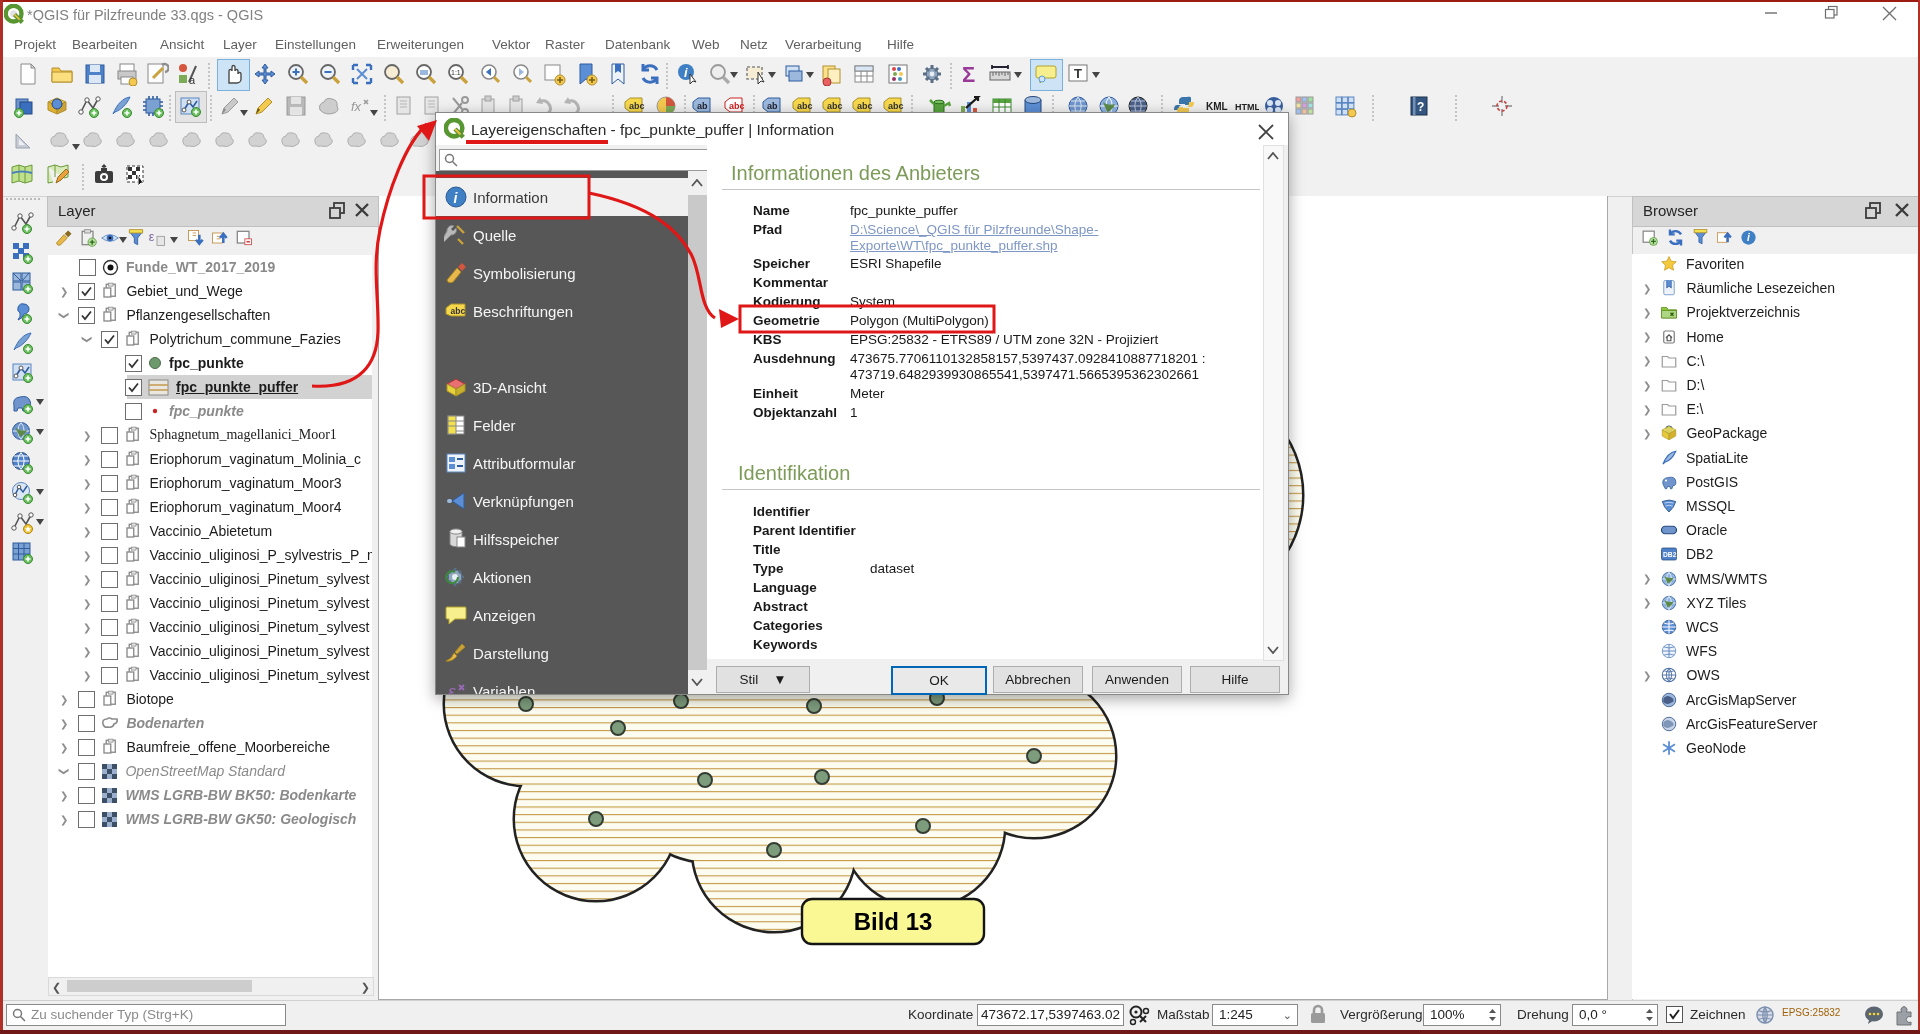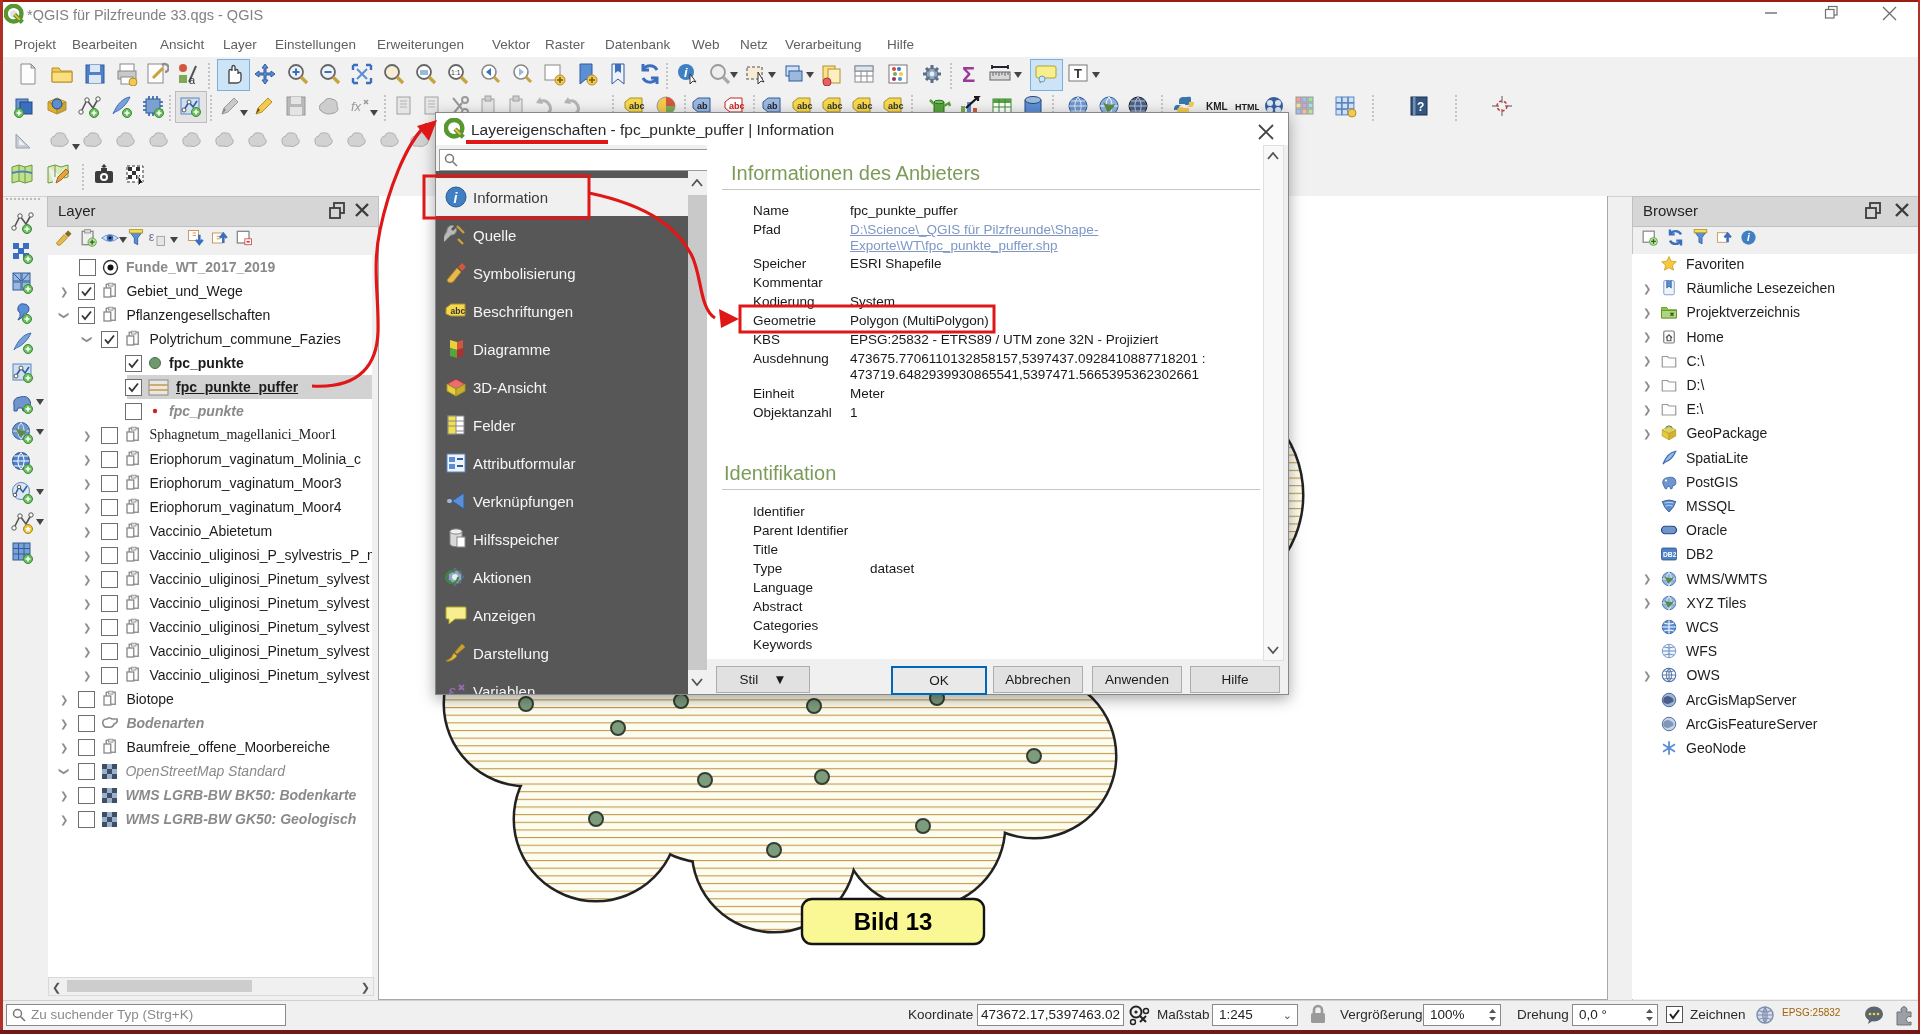--- a/index.html
+++ b/index.html
@@ -26,21 +26,21 @@
   .sbx{position:absolute;top:4px;height:20px;background:#fff;border:1px solid #8a8a8a;font-size:13.5px;color:#222;}
   
   #dialog{left:435px;top:112px;width:852px;height:581px;background:#f0f0f0;border:1px solid #888;box-shadow:0 4px 14px rgba(0,0,0,.35);}
   #dlg-side{position:absolute;left:0;top:58px;width:252px;height:523px;background:#575757;overflow:hidden;}
   .ditem{position:absolute;left:0;width:252px;height:38px;color:#f5f5f5;font-size:15px;display:flex;align-items:center;}
   .ditem .lbl{margin-left:37px;}
   .dico{position:absolute;left:8px;top:7px;width:24px;height:24px;}
   #dlg-content{position:absolute;left:271px;top:32px;width:556px;height:514px;background:#fff;}
   .ih{font-size:20px;color:#7c9b58;}
   .irow{position:absolute;font-size:13.5px;color:#191919;white-space:nowrap;}
-  .irow b{font-weight:normal;}
+  .irow b{font-weight:bold;}
   .btn{position:absolute;height:25px;background:#e1e1e1;border:1px solid #adadad;font-size:13.5px;color:#1b1b1b;display:flex;align-items:center;justify-content:center;}
   
   #edge-t{left:0;top:0;width:1920px;height:2px;background:#9d1c12;}
   #edge-l{left:0;top:0;width:3px;height:1034px;background:#b03028;}
   #edge-r{left:1918px;top:0;width:2px;height:1034px;background:#b43026;}
   #edge-b{left:0;top:1030px;width:1920px;height:4px;background:#701717;}
 </style>
 </head>
 <body>
 
@@ -1283,29 +1283,20 @@
         </svg>
         <span class="lbl">Quelle</span>
       </div>
       <div class="ditem" style="top:121px;">
         <svg class="dico" width="24" height="24" viewBox="0 0 24 24">
           <path d="M2 9 L7 5 h14 v12 h-14 L2 15 z" fill="#f7d84c" stroke="#a8922a"></path>
           <text x="6.5" y="15" font-size="8.5" font-weight="bold" fill="#333">abc</text>
         </svg>
         <span class="lbl">Beschriftungen</span>
       </div>
-      <div class="ditem" style="top:159px;">
-        <svg class="dico" width="24" height="24" viewBox="0 0 24 24">
-          <path d="M6 3 l7 2 v8 l-7 -2 z" fill="#e8d23c"></path>
-          <path d="M13 5 l6 -2 v8 l-6 2 z" fill="#d4563e"></path>
-          <path d="M6 11 l7 2 v8 l-7 -2 z" fill="#57a33e"></path>
-          <path d="M13 13 l6 -2 v8 l-6 2 z" fill="#b03030"></path>
-        </svg>
-        <span class="lbl">Diagramme</span>
-      </div>
       <div class="ditem" style="top:197px;">
         <svg class="dico" width="24" height="24" viewBox="0 0 24 24">
           <path d="M3 9 l9 -5 l9 5 l-9 5 z" fill="#e87070" stroke="#a83030"></path>
           <path d="M3 9 v7 l9 5 v-7 z" fill="#e8d23c" stroke="#a8922a"></path>
           <path d="M21 9 v7 l-9 5 v-7 z" fill="#c8b02c" stroke="#a8922a"></path>
         </svg>
         <span class="lbl">3D-Ansicht</span>
       </div>
       <div class="ditem" style="top:235px;">
         <svg class="dico" width="24" height="24" viewBox="0 0 24 24">
@@ -1402,21 +1393,21 @@
       <div class="irow" style="left:143px;top:168px;">Polygon (MultiPolygon)</div>
       <div class="irow" style="left:46px;top:187px;"><b>KBS</b></div>
       <div class="irow" style="left:143px;top:187px;">EPSG:25832 - ETRS89 / UTM zone 32N - Projiziert</div>
       <div class="irow" style="left:46px;top:206px;"><b>Ausdehnung</b></div>
       <div class="irow" style="left:143px;top:206px;">473675.7706110132858157,5397437.0928410887718201 :</div>
       <div class="irow" style="left:143px;top:222px;">473719.6482939930865541,5397471.5665395362302661</div>
       <div class="irow" style="left:46px;top:241px;"><b>Einheit</b></div>
       <div class="irow" style="left:143px;top:241px;">Meter</div>
       <div class="irow" style="left:46px;top:260px;"><b>Objektanzahl</b></div>
       <div class="irow" style="left:143px;top:260px;">1</div>
-      <div class="abs ih" style="left:17px;top:317px;">Identifikation</div>
+      <div class="abs ih" style="left:31px;top:317px;">Identifikation</div>
       <div class="abs" style="left:15px;top:344px;width:538px;border-top:1px solid #c6c6c6;"></div>
       <div class="irow" style="left:46px;top:359px;"><b>Identifier</b></div>
       <div class="irow" style="left:143px;top:359px;"></div>
       <div class="irow" style="left:46px;top:378px;"><b>Parent Identifier</b></div>
       <div class="irow" style="left:143px;top:378px;"></div>
       <div class="irow" style="left:46px;top:397px;"><b>Title</b></div>
       <div class="irow" style="left:143px;top:397px;"></div>
       <div class="irow" style="left:46px;top:416px;"><b>Type</b></div>
       <div class="irow" style="left:143px;top:416px;"><span style="margin-left:20px">dataset</span></div>
       <div class="irow" style="left:46px;top:435px;"><b>Language</b></div>

